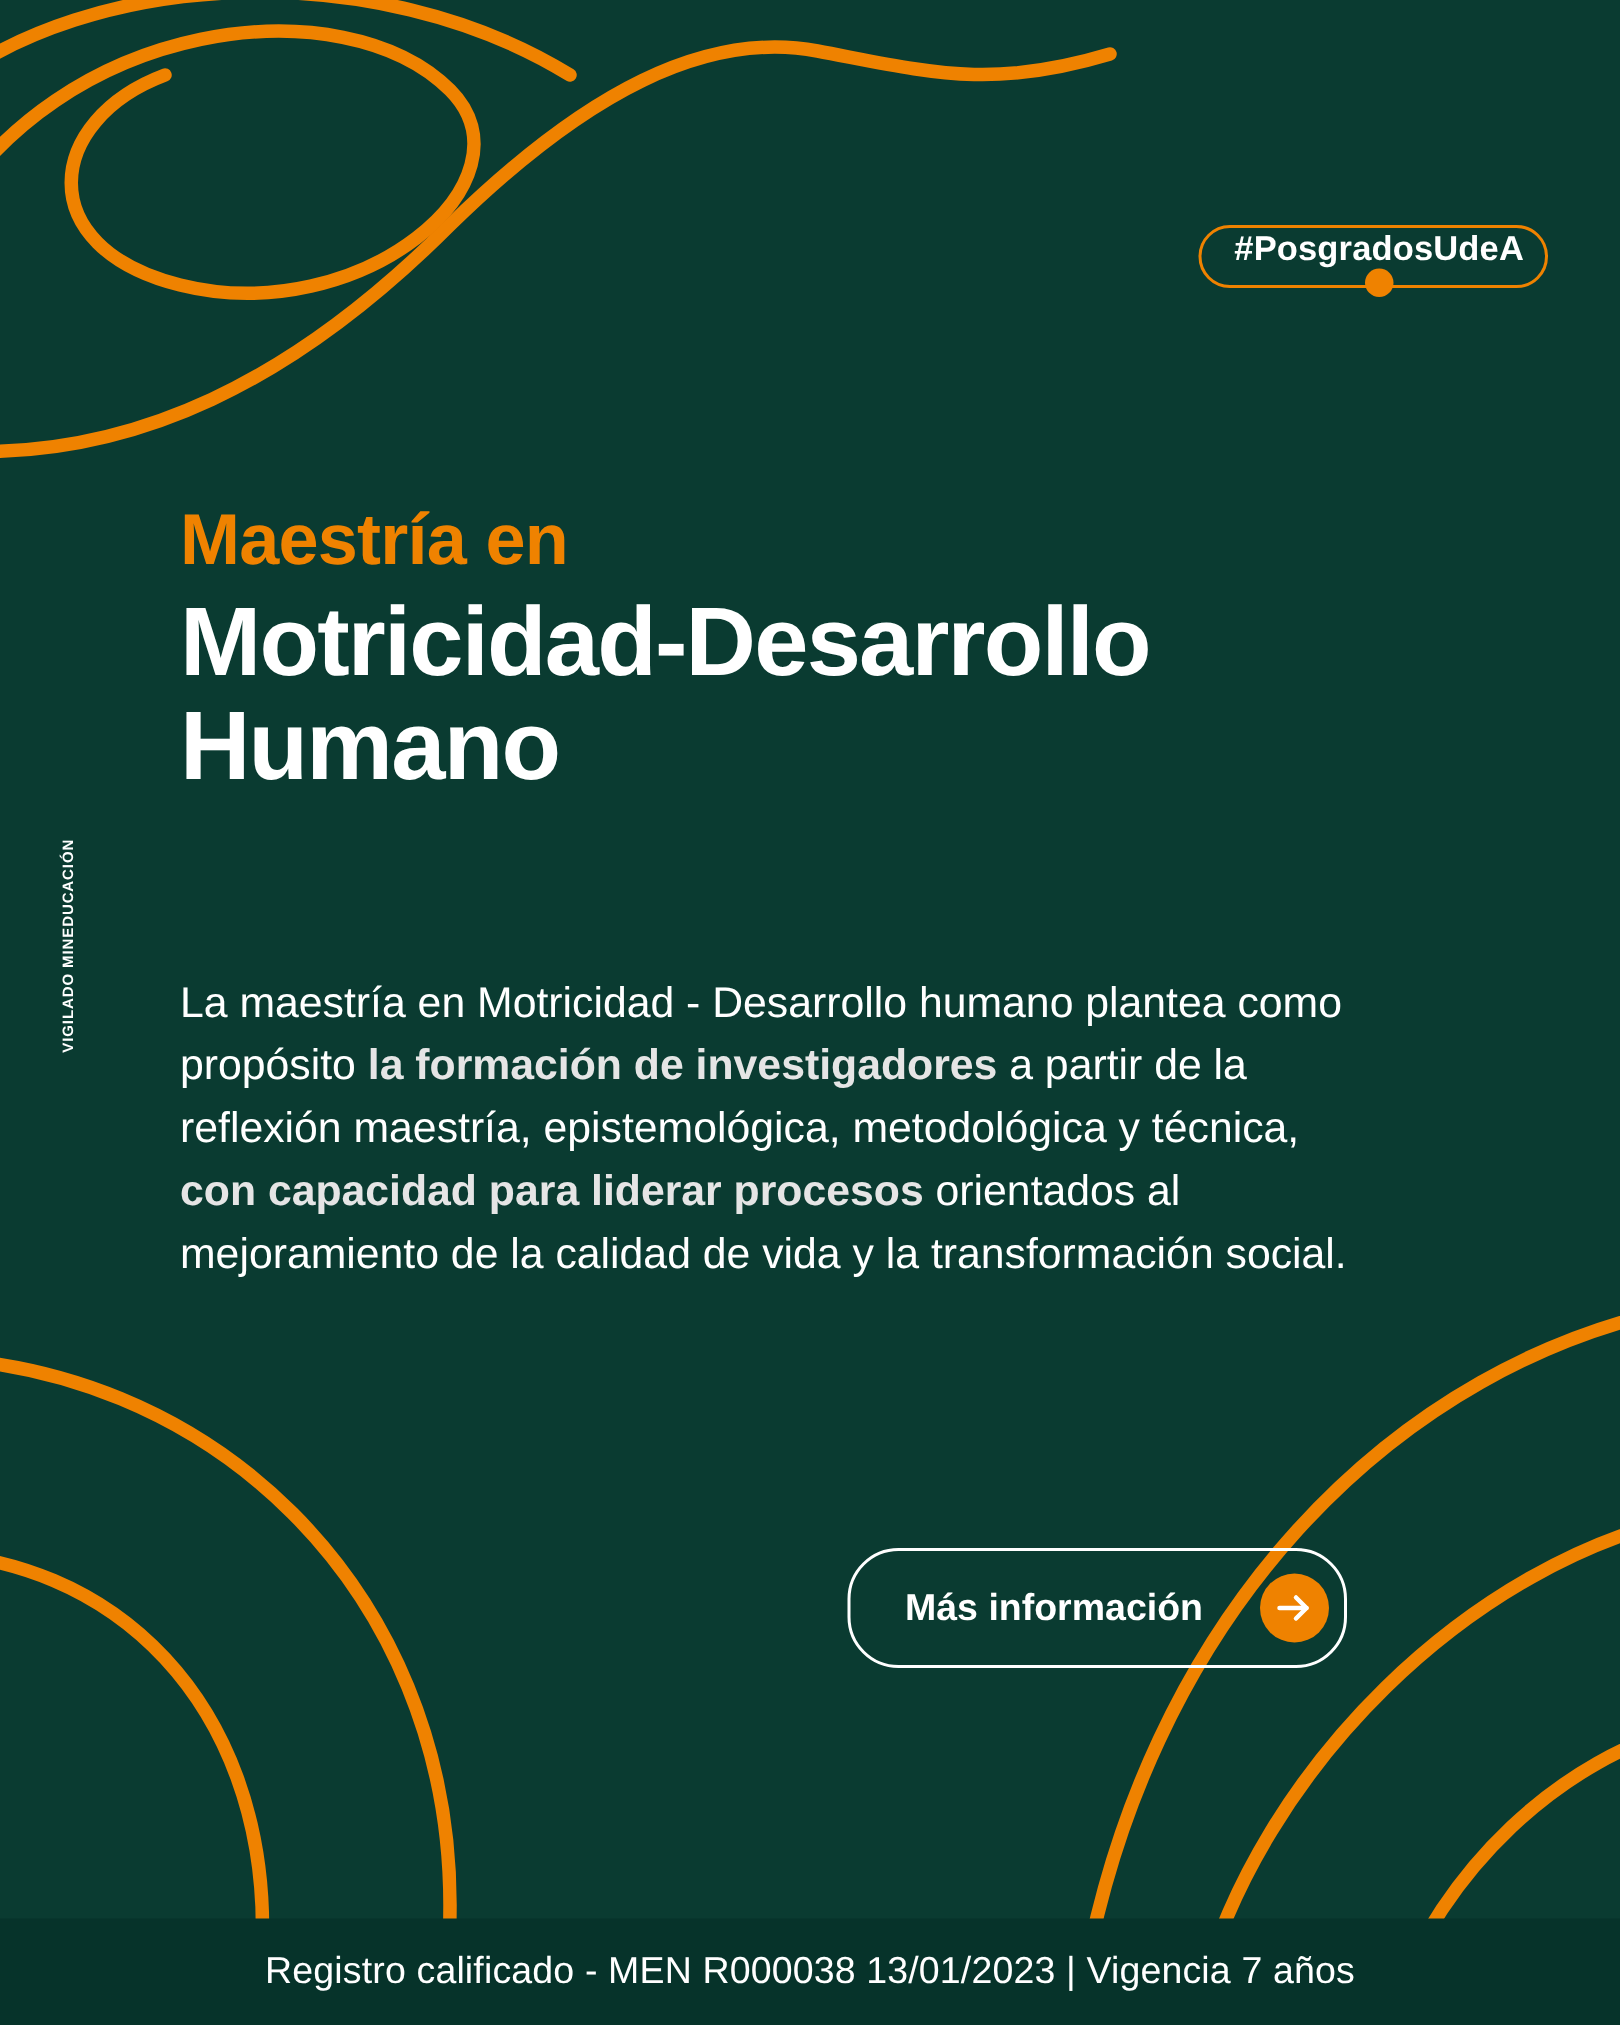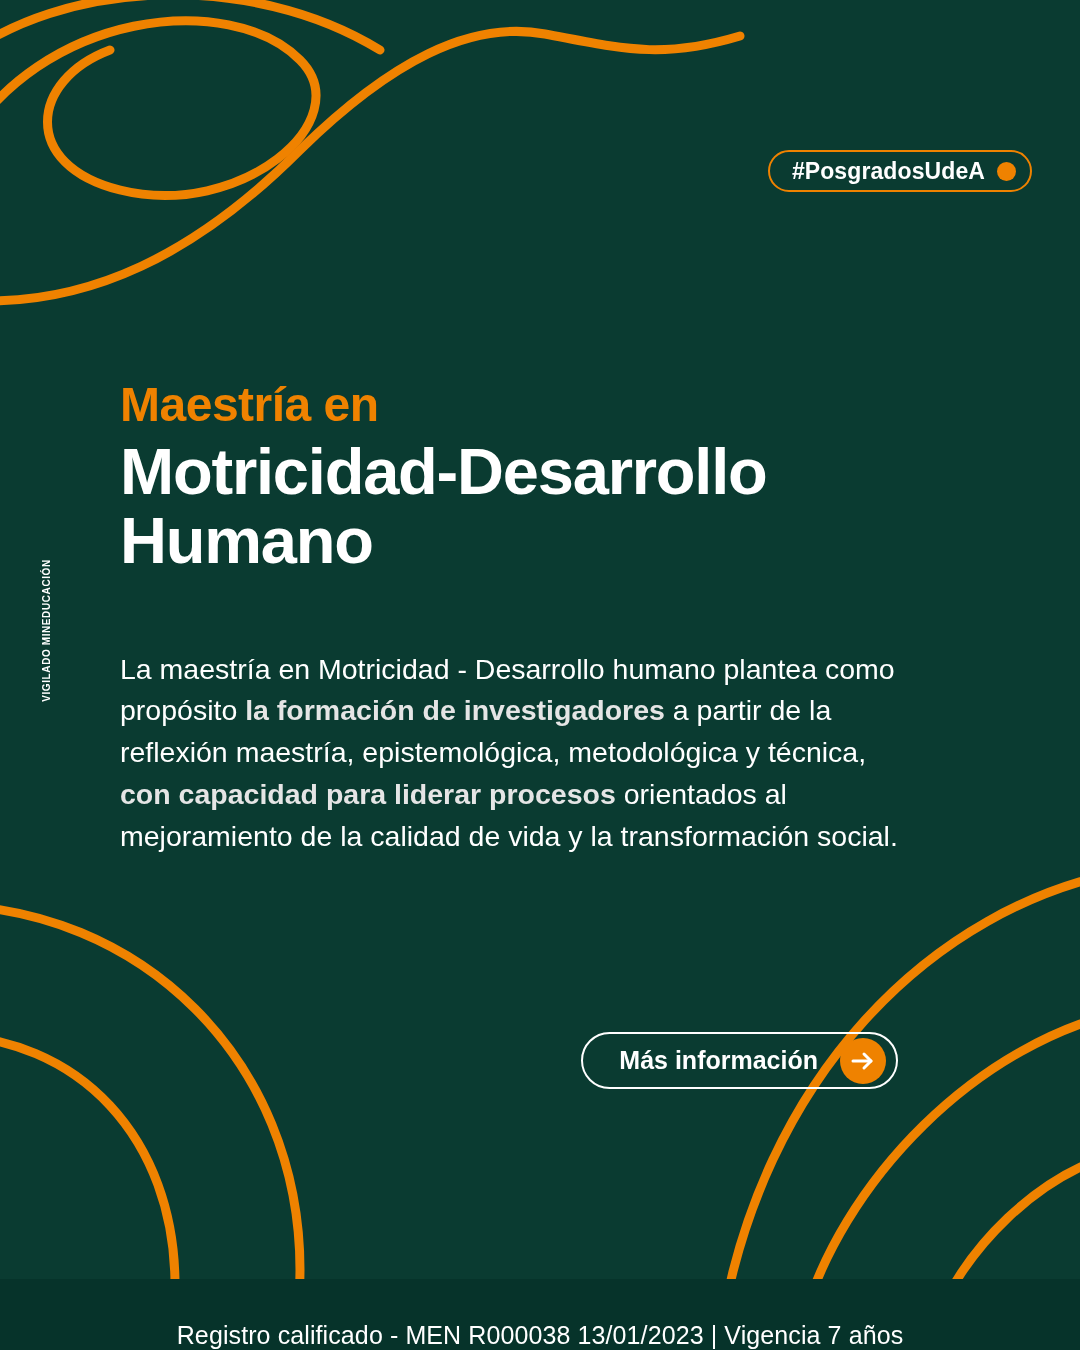--- a/index.html
+++ b/index.html
@@ -27,25 +27,26 @@
   }
 
   
   .hashtag-pill {
     position: absolute;
     top: 150px;
     right: 48px;
     height: 42px;
     display: flex;
     align-items: center;
-    gap: 12px;
+    gap: 0;
     padding: 0 14px 0 22px;
     border: 2px solid #ef8200;
     border-radius: 24px;
     box-sizing: border-box;
+    flex-direction: column;
   }
   .hashtag-pill .label {
     color: #ffffff;
     font-size: 23px;
     font-weight: 700;
     letter-spacing: 0.1px;
     white-space: nowrap;
   }
   .hashtag-dot {
     width: 19px;
@@ -76,21 +77,20 @@
     font-weight: 700;
     letter-spacing: 0.6px;
   }
 
   
   .title-block {
     position: absolute;
     left: 120px;
     top: 335px;
     width: 800px;
-    margin-top: 44px;
   }
   .title-pre {
     color: #ef8200;
     font-size: 48px;
     font-weight: 700;
     line-height: 1.08;
     letter-spacing: -0.5px;
     margin: 0;
   }
   .title-main {
@@ -116,24 +116,24 @@
   .description b {
     color: #e5e5e5;
     font-weight: 700;
   }
 
   
   .cta {
     position: absolute;
     right: 182px;
     top: 1032px;
-    height: 57px;
-    display: flex;
-    align-items: center;
-    gap: 22px;
+    height: 80px;
+    display: flex;
+    align-items: center;
+    gap: 38px;
     padding: 0 10px 0 36px;
     border: 2px solid #ffffff;
     border-radius: 34px;
     box-sizing: border-box;
     background: transparent;
     cursor: pointer;
   }
   .cta .cta-label {
     color: #ffffff;
     font-size: 25px;
@@ -153,21 +153,21 @@
 
   
   .footer {
     position: absolute;
     left: 0;
     bottom: 0;
     width: 1080px;
     height: 71px;
     background: #06332a;
     display: flex;
-    align-items: flex-end;
+    align-items: center;
     justify-content: center;
   }
   .footer-text {
     color: #ffffff;
     font-size: 25px;
     font-weight: 400;
     letter-spacing: 0.1px;
   }
 </style>
 </head>

